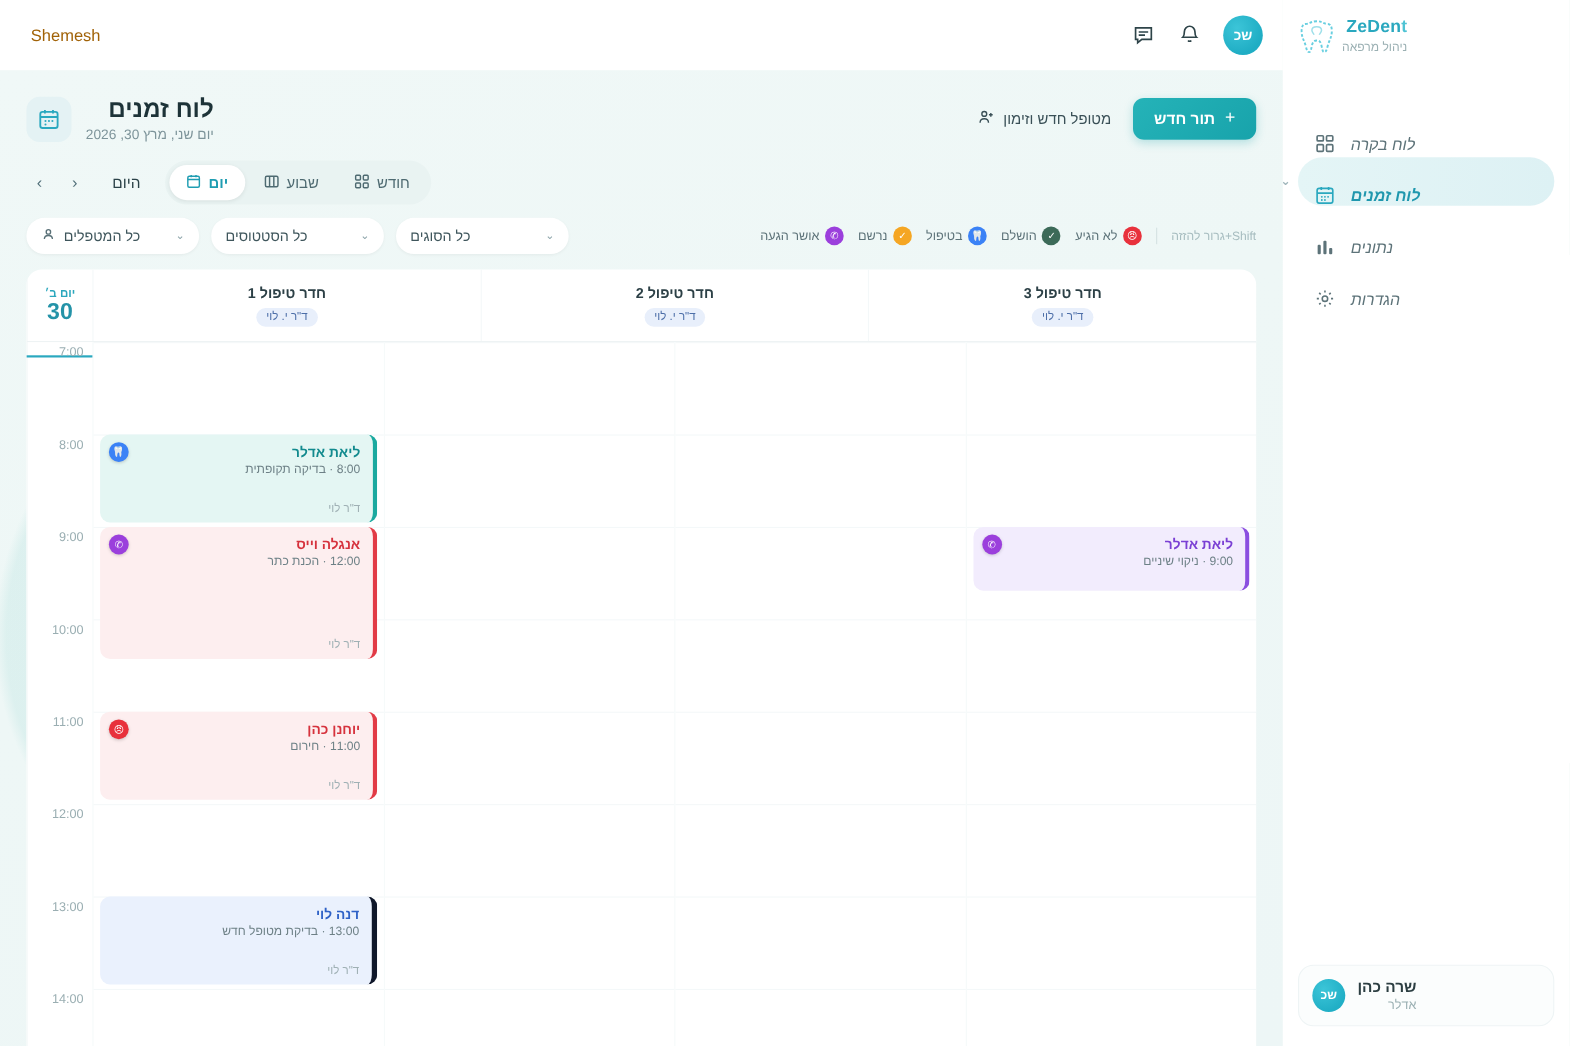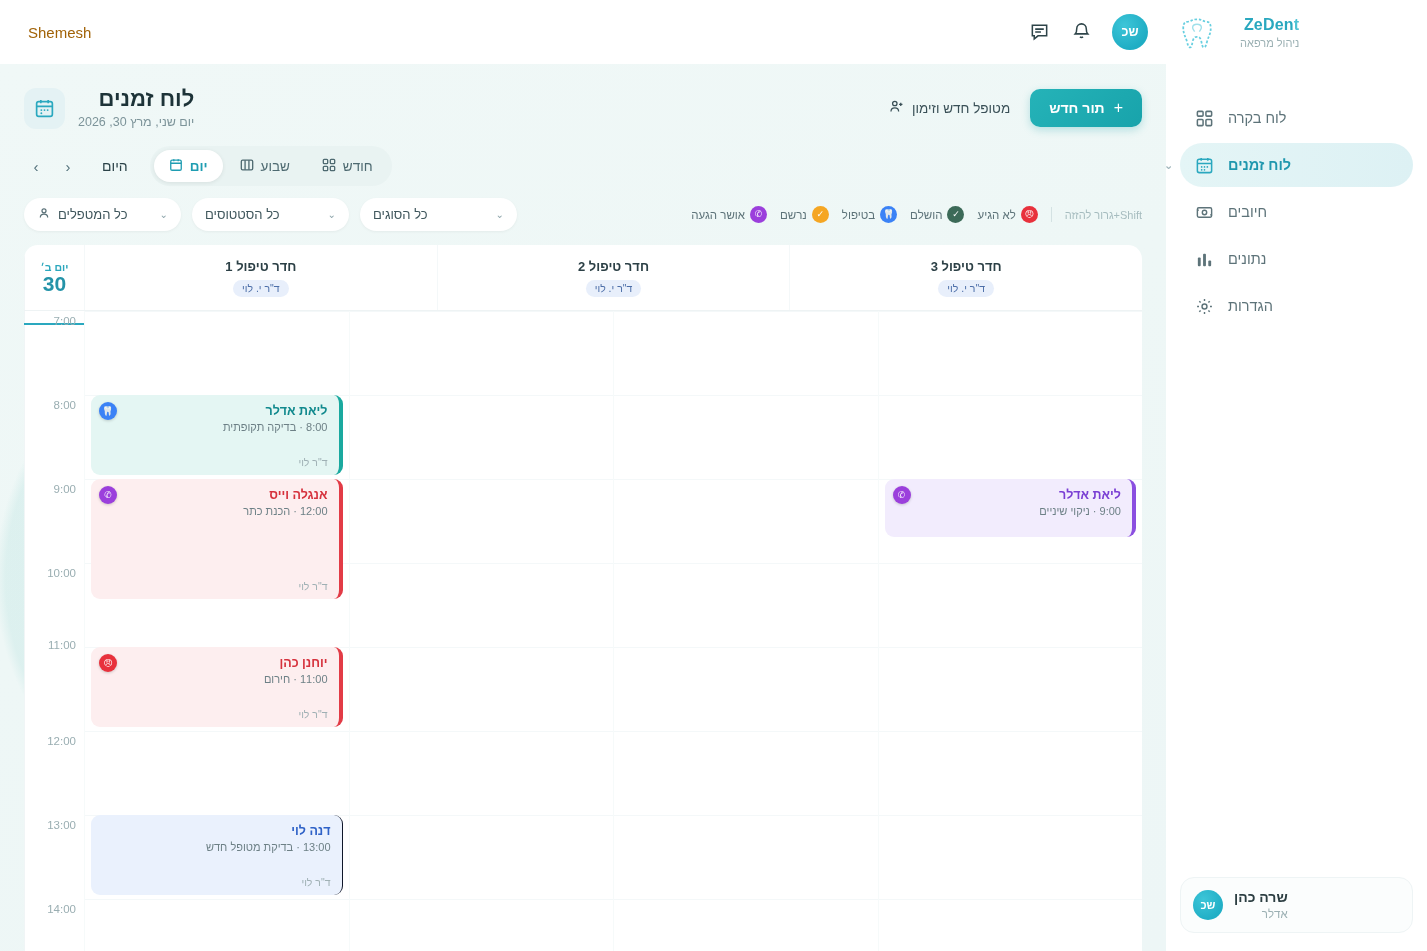--- a/index.html
+++ b/index.html
@@ -13,36 +13,36 @@
 
   
   #sidebar {
     position: absolute; top: 0; right: 0;
     width: 261px; height: 951px;
     background: #ffffff;
     display: flex; flex-direction: column;
   }
   #brand {
     display: flex; align-items: center; justify-content: flex-end;
-    gap: 28px; padding: 16px 22px 8px 16px;
+    gap: 8px; padding: 16px 22px 8px 16px;
   }
   #brand .brand-text { text-align: right; line-height: 1.15; }
   #brand .brand-name { font-size: 16px; font-weight: bold; color: #2aa8bf; letter-spacing: .2px; }
   #brand .brand-name .lite { font-weight: bold; color: #4fc3d4; }
   #brand .brand-sub { font-size: 11px; color: #9bb0b3; margin-top: 2px; }
   .tooth-logo { width: 30px; height: 34px; flex: 0 0 auto; }
 
   #nav { margin-top: 38px; display: flex; flex-direction: column; gap: 3px; }
   .nav-item {
     position: relative;
-    display: flex; align-items: center; justify-content: flex-end;
+    display: flex; align-items: flex-end; justify-content: flex-end;
     gap: 14px;
     height: 44px; margin: 0 14px; padding: 0 14px;
     border-radius: 22px; cursor: pointer;
-    color: #5d7379; font-size: 14.5px;
+    color: #5d7379; font-size: 14.5px; font-style: italic;
   }
   .nav-item .nav-ico { width: 20px; height: 20px; display: flex; align-items: center; justify-content: center; }
   .nav-item.active {
     background: linear-gradient(90deg,#e4f5f6 0%, #ddf1f4 100%);
     color: #1f97ae; font-weight: bold;
   }
   .nav-item.active .nav-ico svg { stroke: #2aa8bf; }
   .nav-chevron {
     position: absolute; left: -16px; top: 50%; transform: translateY(-50%);
     color: #9fb6bb; font-size: 11px;
@@ -230,21 +230,21 @@
     position: absolute; top: 7px; left: 8px;
     width: 18px; height: 18px; border-radius: 50%;
     display: flex; align-items: center; justify-content: center;
     color: #fff; font-size: 9px; line-height: 1;
     box-shadow: 0 1px 3px rgba(0,0,0,.18);
   }
   .appt.teal  { background: #e4f6f3; border-right: 4px solid #1aa99f; }
   .appt.teal  .a-name { color: #128a8e; }
   .appt.red   { background: #fdeeef; border-right: 4px solid #e23b46; }
   .appt.red   .a-name { color: #d6323d; }
-  .appt.blue  { background: #eaf1fd; border-right: 1px solid #0f172a; }
+  .appt.blue  { background: #eaf1fd; border-right: 5px solid #0f172a; }
   .appt.blue  .a-name { color: #2f62c7; }
   .appt.purple{ background: #f2ecfd; border-right: 4px solid #8b4fe0; }
   .appt.purple .a-name { color: #7a3fd4; }
 </style>
 </head>
 <body>
 
 <aside id="sidebar">
   <div id="brand">
     <div class="brand-text">
@@ -280,30 +280,20 @@
           <circle cx="7" cy="11.5" r=".9" fill="#2aa8bf" stroke="none"></circle>
             <circle cx="10" cy="11.5" r=".9" fill="#2aa8bf" stroke="none"></circle>
           <circle cx="13" cy="11.5" r=".9" fill="#2aa8bf" stroke="none"></circle>
             <circle cx="7" cy="14.5" r=".9" fill="#2aa8bf" stroke="none"></circle>
           <circle cx="10" cy="14.5" r=".9" fill="#2aa8bf" stroke="none"></circle>
         </svg>
       </span>
     </div>
 
 
-    <div class="nav-item">
-      <span>חיובים</span>
-      <span class="nav-ico">
-        <svg width="19" height="19" viewBox="0 0 20 20" fill="none" stroke="#5d7379" stroke-width="1.5">
-          <rect x="2.5" y="5" width="15" height="10" rx="1.5"></rect>
-            <circle cx="10" cy="10" r="2.3"></circle>
-          <path d="M2.5 7.5h1.6M15.9 12.5h1.6"></path>
-        </svg>
-      </span>
-    </div>
 
     <div class="nav-item">
       <span>נתונים</span>
       <span class="nav-ico">
         <svg width="19" height="19" viewBox="0 0 20 20" fill="#5d7379">
           <rect x="3" y="8" width="3" height="9" rx="1"></rect>
             <rect x="8.5" y="4" width="3" height="13" rx="1"></rect>
           <rect x="14" y="11" width="3" height="6" rx="1"></rect>
         </svg>
       </span>
@@ -569,20 +559,20 @@
             <div class="a-meta">13:00 · בדיקת מטופל חדש</div>
             <div class="a-doc">ד"ר לוי</div>
           </div>
         </div>
       <div id="time-col">
           <div class="now-line" style="top: 12px;"></div>
           <div class="tick" style="top: 4px;">7:00</div>
           <div class="tick" style="top: 88px;">8:00</div>
           <div class="tick" style="top: 172px;">9:00</div>
           <div class="tick" style="top: 256px;">10:00</div>
-          <div class="tick" style="top: 328px;">11:00</div>
+          <div class="tick" style="top: 340px;">11:00</div>
           <div class="tick" style="top: 424px;">12:00</div>
           <div class="tick" style="top: 508px;">13:00</div>
           <div class="tick" style="top: 592px;">14:00</div>
         </div>
     </div>
   </section>
 </main>
 
 </body></html>

